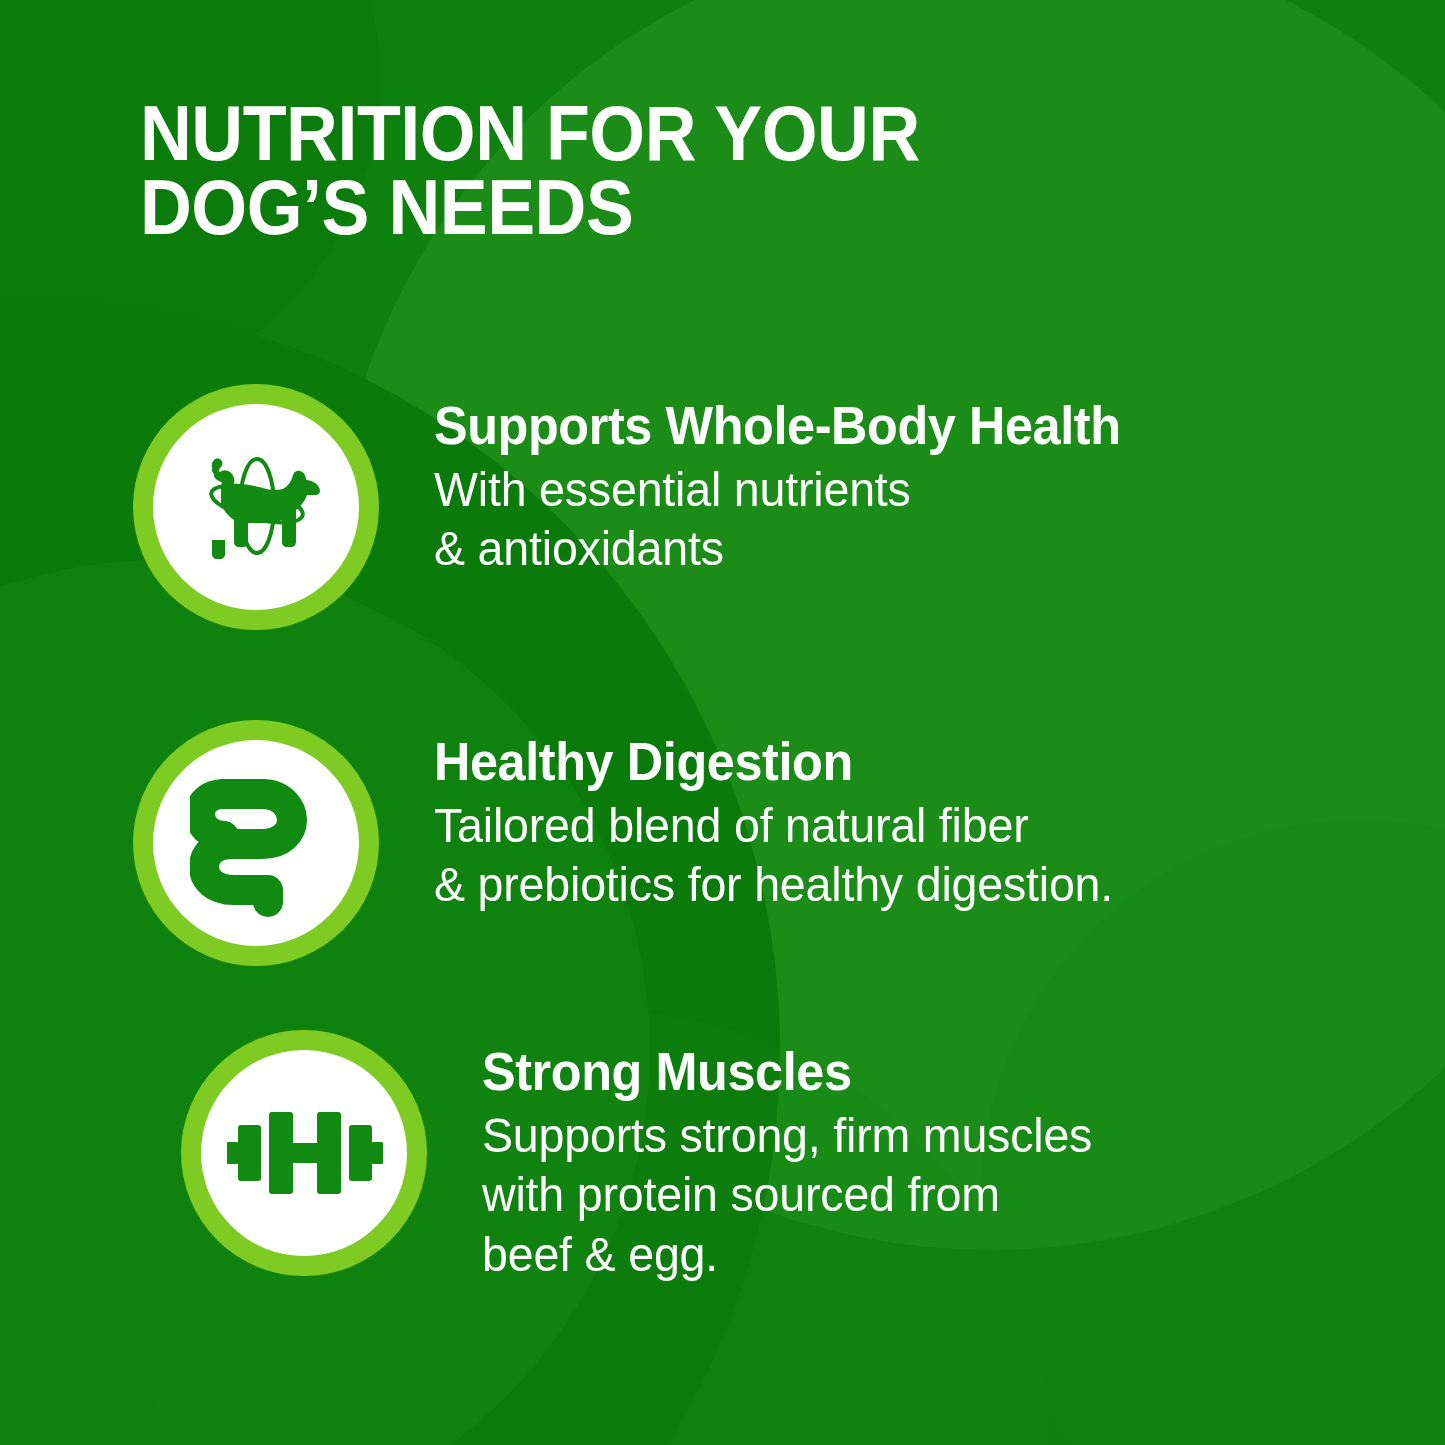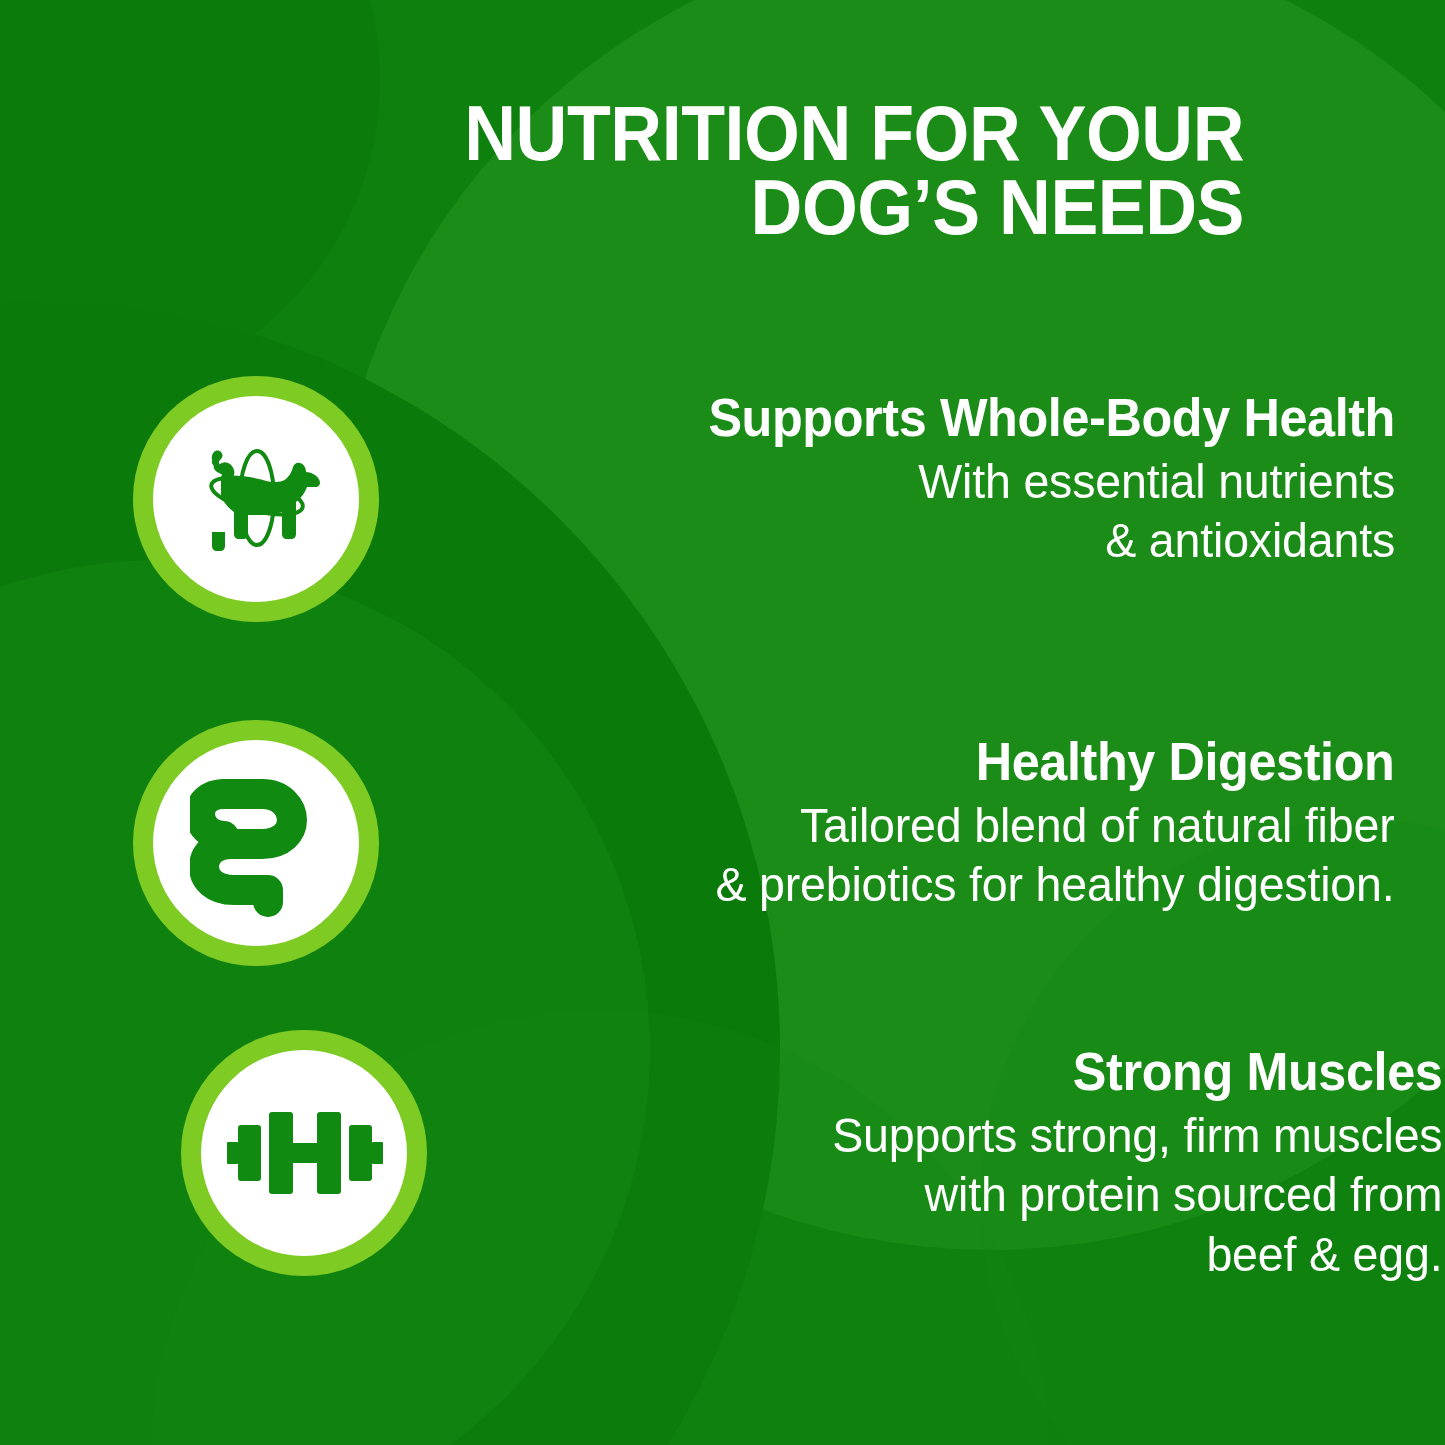--- a/index.html
+++ b/index.html
@@ -7,21 +7,20 @@
     padding: 0;
     background: #0c7d0c;
   }
   #stage {
     position: relative;
     width: 1445px;
     height: 1445px;
     background: #0d800d;
     overflow: hidden;
     font-family: "Liberation Sans", "DejaVu Sans", sans-serif;
-    text-align: right;
     -webkit-font-smoothing: antialiased;
   }
 
   
   .bg-layer {
     position: absolute;
     inset: 0;
     overflow: hidden;
     pointer-events: none;
   }
@@ -77,21 +76,21 @@
   }
 
   
   .row {
     position: absolute;
     left: 0;
     width: 1445px;
     display: flex;
     align-items: flex-start;
   }
-  .row-1 { top: 376px; gap: 11px; }
+  .row-1 { top: 384px; }
   .row-2 { top: 720px; }
   .row-3 { top: 1030px; padding-left: 48px; }
 
   .icon-badge {
     position: relative;
     flex: 0 0 auto;
     margin-left: 133px;
     width: 246px;
     height: 246px;
     border-radius: 50%;

